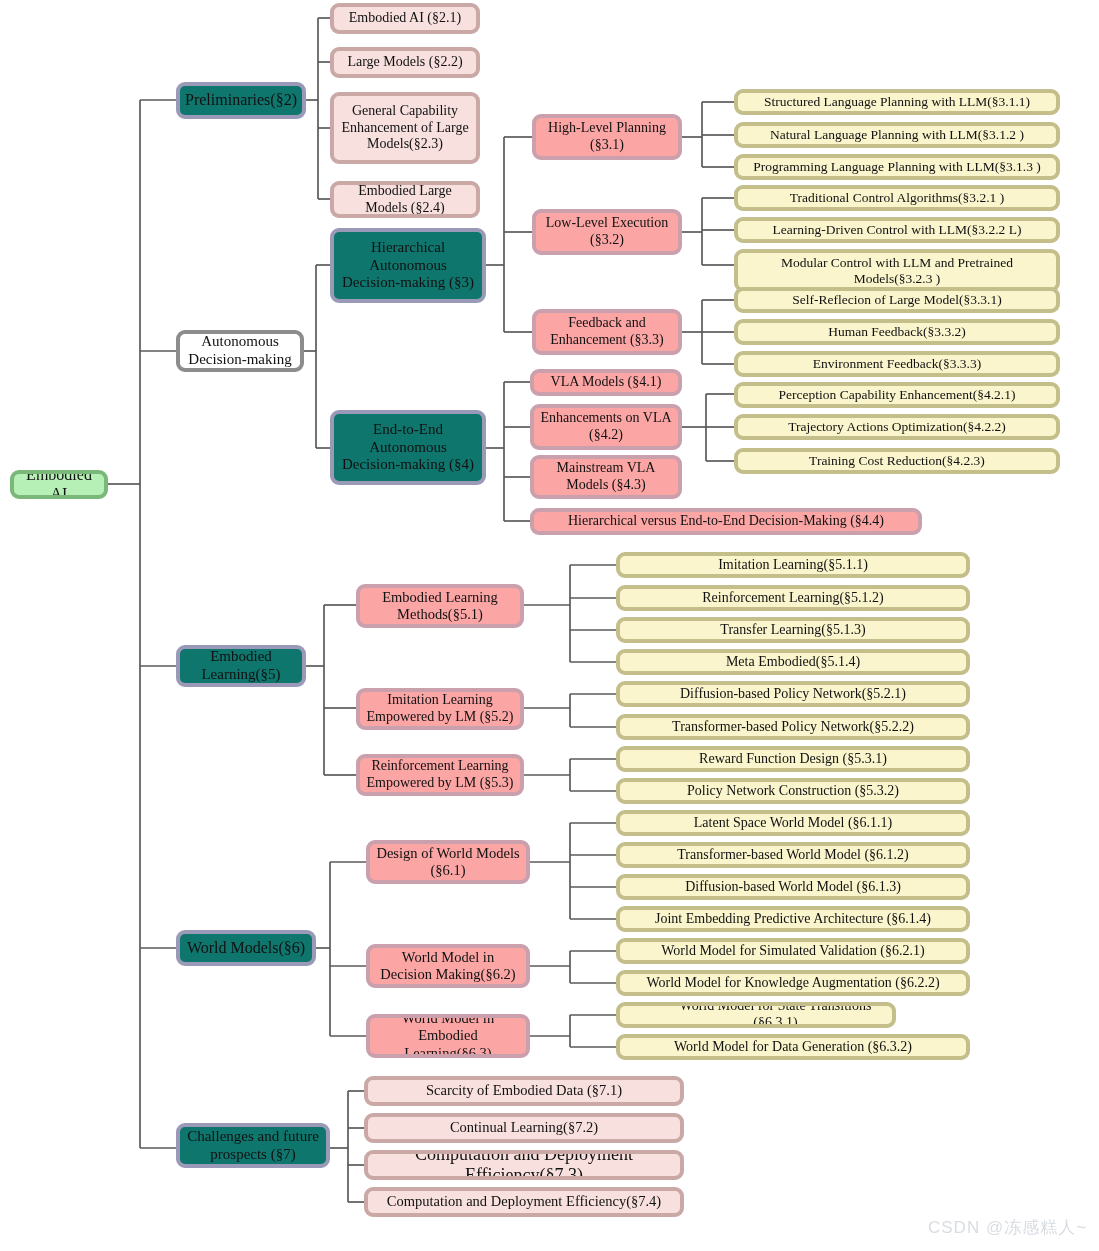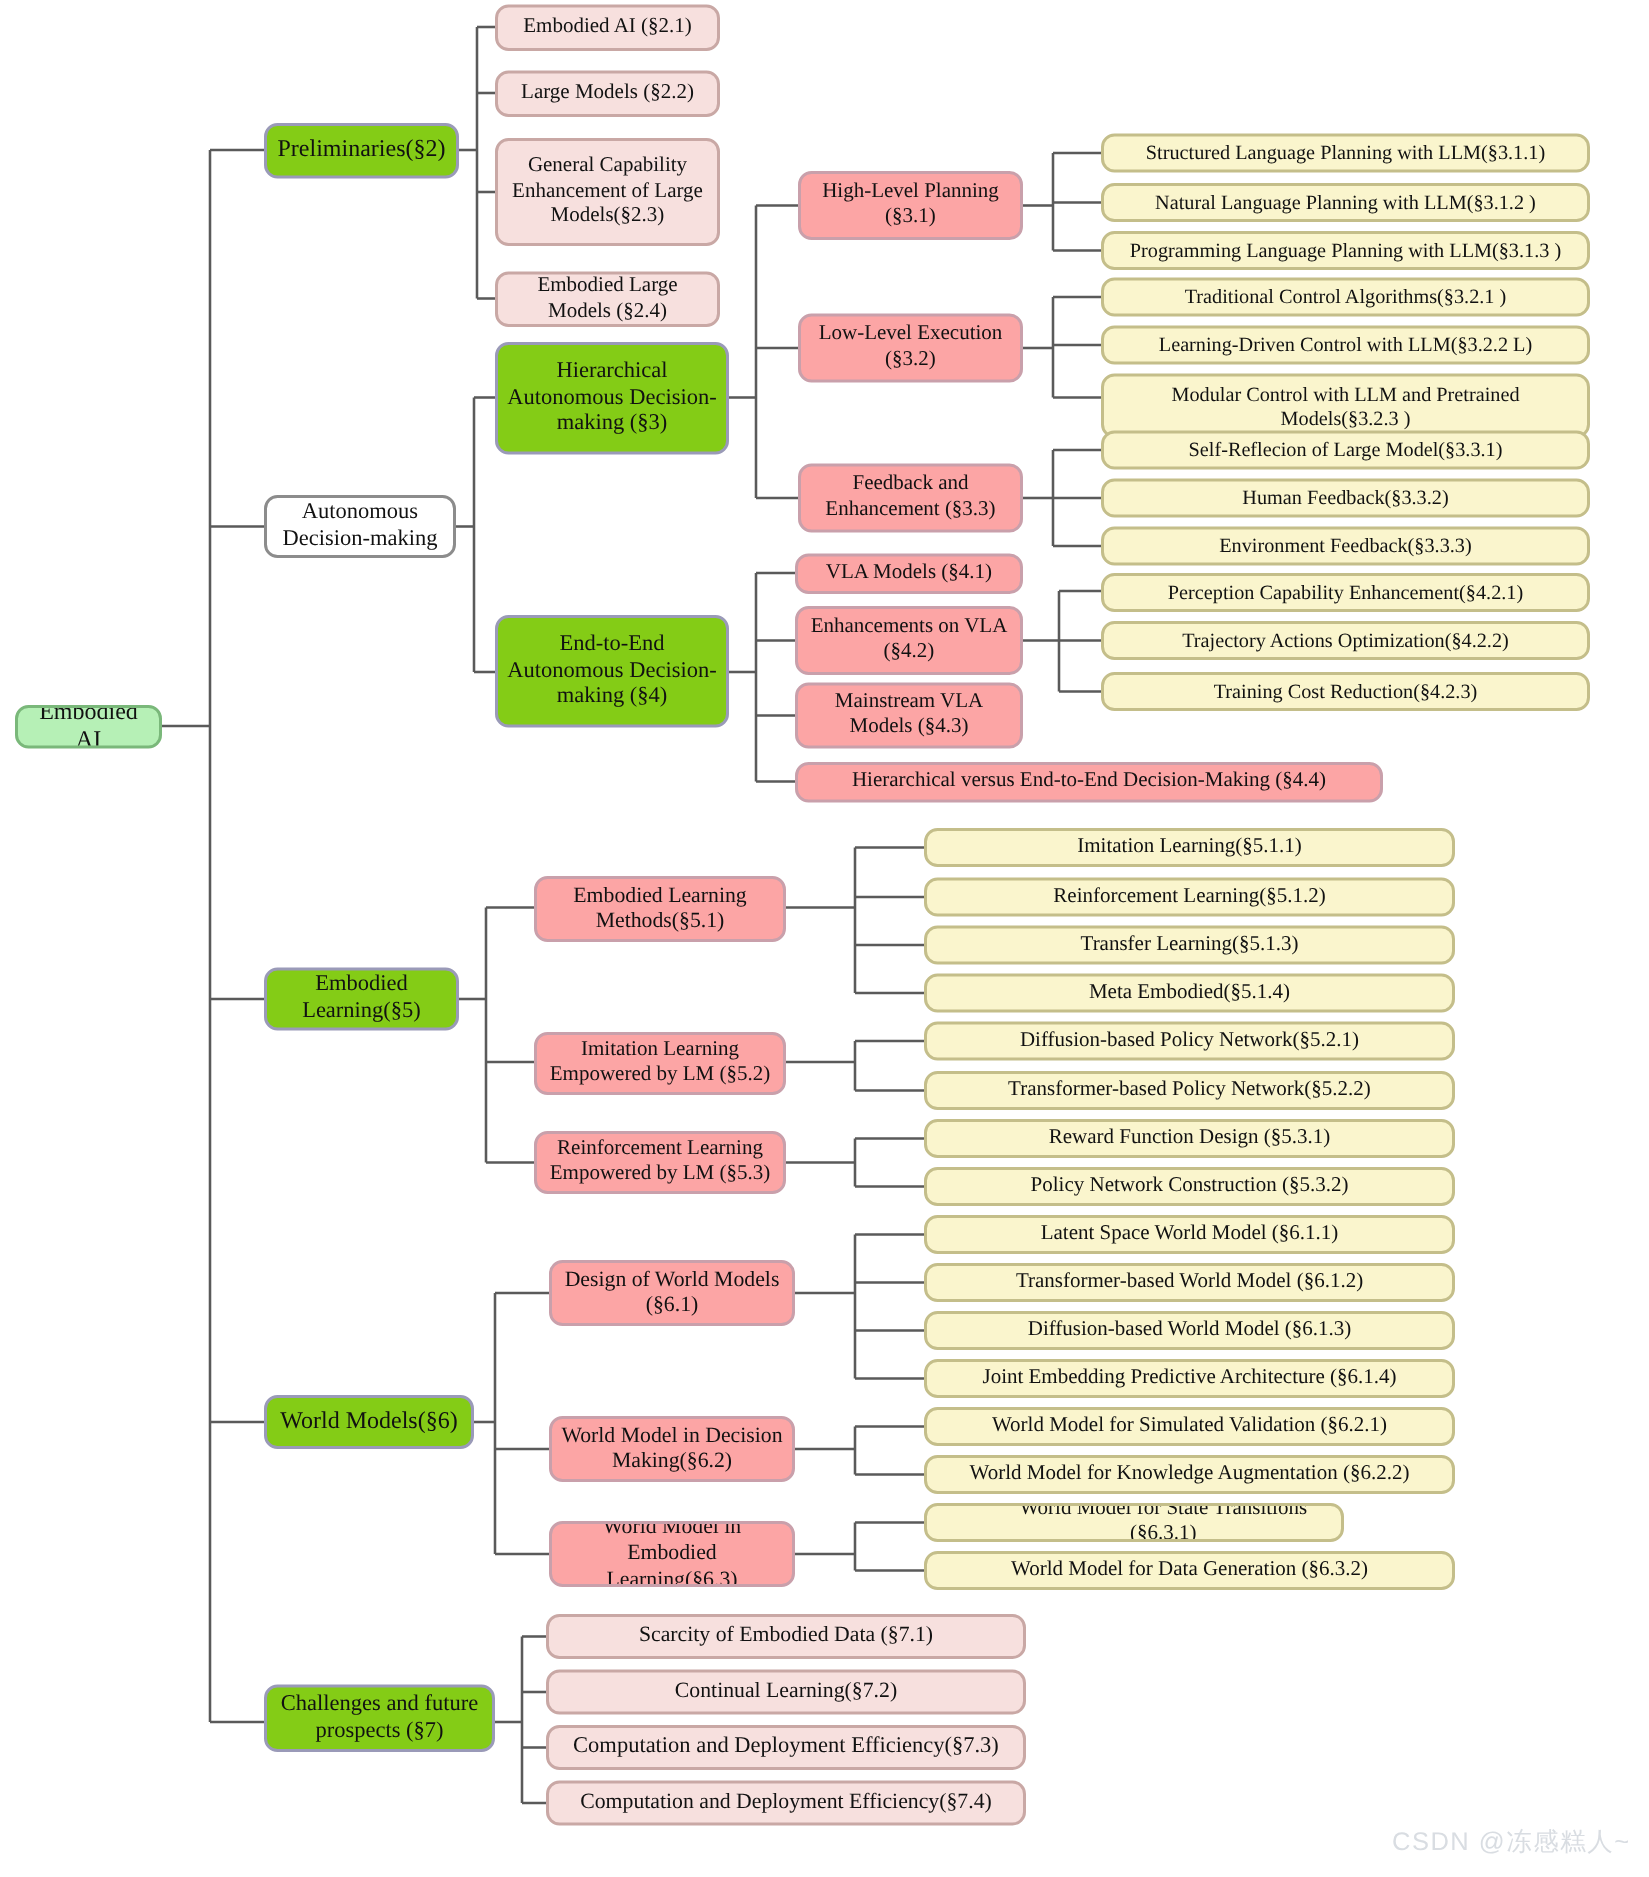--- a/index.html
+++ b/index.html
@@ -2,34 +2,34 @@
 <html><head>
 <meta charset="utf-8">
 <style>
   html,body{margin:0;padding:0;background:#ffffff;}
   body{font-family:"Liberation Serif", serif;}
   #canvas{position:relative;width:1099px;height:1251px;background:#fff;overflow:hidden;}
   svg.links{position:absolute;left:0;top:0;width:1099px;height:1251px;pointer-events:none;}
   .node{
     position:absolute;
     box-sizing:border-box;
-    border:2px solid #b91c1c;
+    border:4px solid #b91c1c;
     border-radius:9px;
     display:flex;
     align-items:center;
     justify-content:center;
     text-align:center;
     color:#111;
     line-height:1.18;
     padding:2px 5px;
     font-family:"Liberation Serif", serif;
     overflow:hidden;
   }
   .n-root{background:#b6f0b6;border-color:#7ab87a;}
-  .n-blue{background:#84cc16;border-color:#9a9ab8;}
+  .n-blue{background:#0f766e;border-color:#9a9ab8;}
   .n-white{background:#ffffff;border-color:#8c8c8c;}
   .n-pink{background:#f7e0de;border-color:#c9a8a5;}
   .n-rose{background:#fca5a5;border-color:#c9a0ab;}
   .n-yellow{background:#faf5cd;border-color:#c4be8a;}
   .watermark{
     position:absolute;
     color:#d9dde2;
     font-family:"Liberation Sans", sans-serif;
     font-size:17px;
     letter-spacing:1px;
@@ -228,18 +228,18 @@
   <div class="node n-yellow" style="left:616px;top:906px;width:354px;height:26px;font-size:14px;">Joint Embedding Predictive Architecture (§6.1.4)</div>
 
   <div class="node n-yellow" style="left:616px;top:938px;width:354px;height:26px;font-size:14px;">World Model for Simulated Validation (§6.2.1)</div>
   <div class="node n-yellow" style="left:616px;top:970px;width:354px;height:26px;font-size:14px;">World Model for Knowledge Augmentation (§6.2.2)</div>
 
   <div class="node n-yellow" style="left:616px;top:1002px;width:280px;height:26px;font-size:14px;padding-left:44px;">World Model for State Transitions (§6.3.1)</div>
   <div class="node n-yellow" style="left:616px;top:1034px;width:354px;height:26px;font-size:14px;">World Model for Data Generation (§6.3.2)</div>
 
   <div class="node n-pink" style="left:364px;top:1076px;width:320px;height:30px;font-size:14.5px;">Scarcity of Embodied Data (§7.1)</div>
   <div class="node n-pink" style="left:364px;top:1113px;width:320px;height:30px;font-size:14.5px;">Continual Learning(§7.2)</div>
-  <div class="node n-pink" style="left:364px;top:1150px;width:320px;height:30px;font-size:15px;">Computation and Deployment Efficiency(§7.3)</div>
+  <div class="node n-pink" style="left:364px;top:1150px;width:320px;height:30px;font-size:18px;">Computation and Deployment Efficiency(§7.3)</div>
   <div class="node n-pink" style="left:364px;top:1187px;width:320px;height:30px;font-size:14.5px;">Computation and Deployment Efficiency(§7.4)</div>
 
   <div class="watermark" style="left:928px;top:1216px;">CSDN @冻感糕人~</div>
 
 </div>
 
 </body></html>

